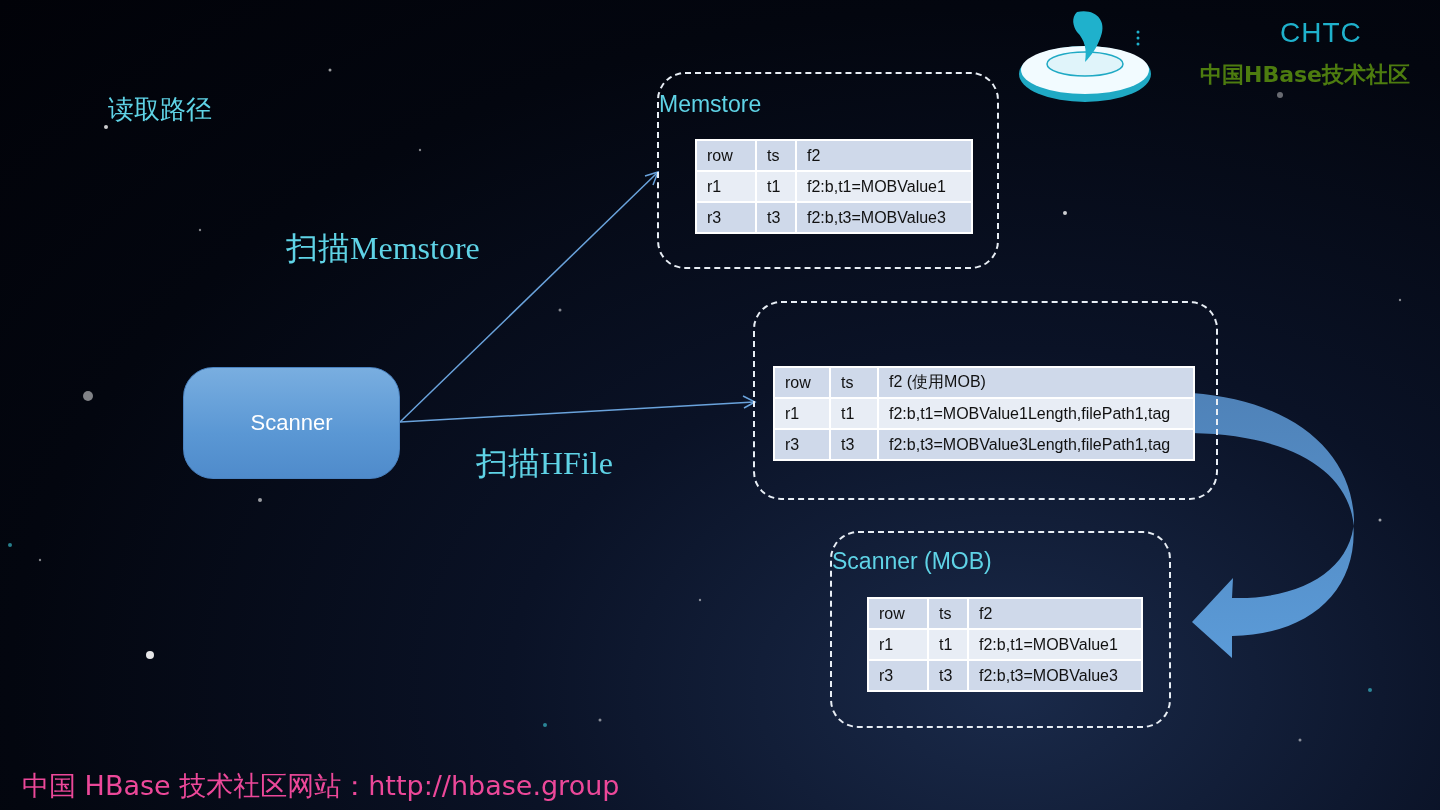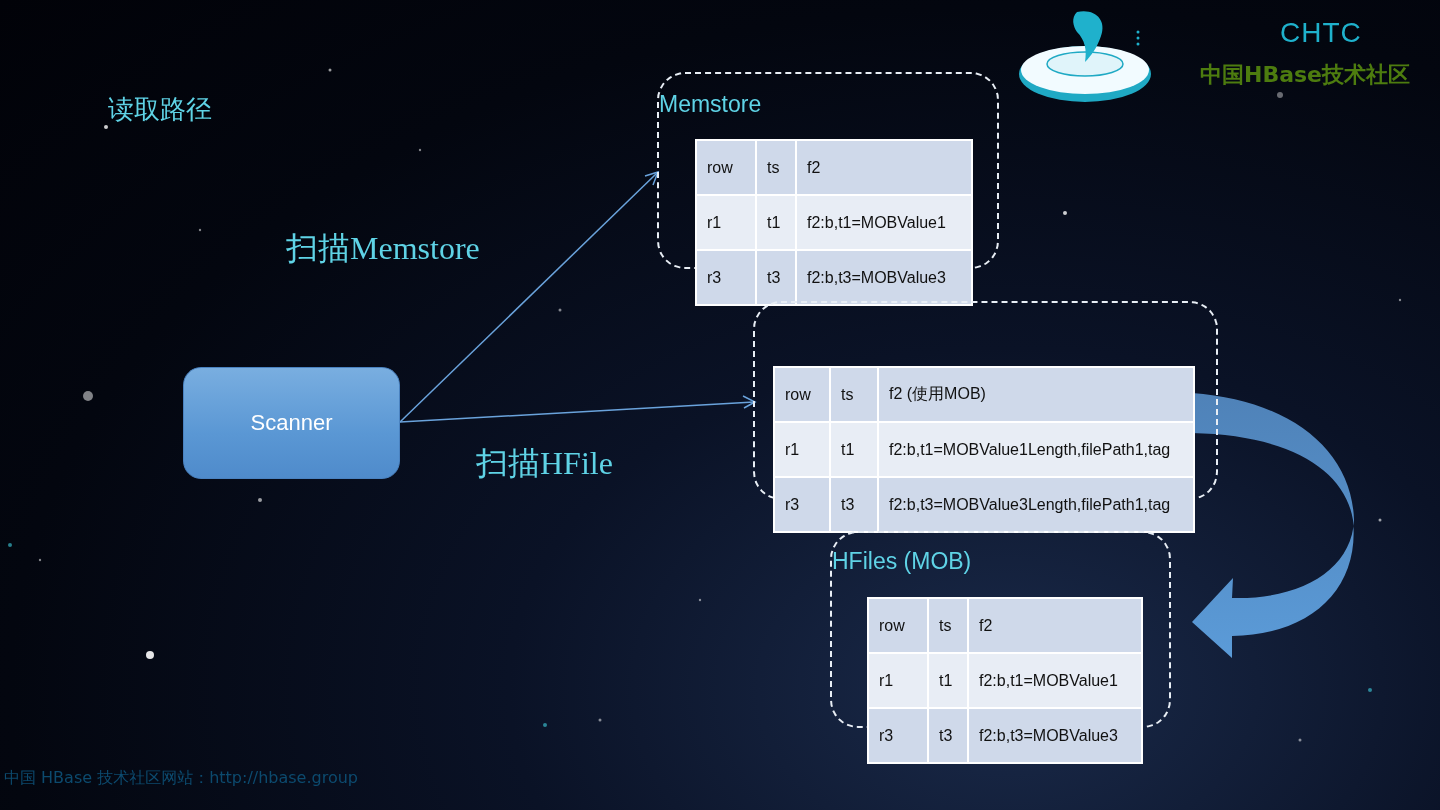--- a/index.html
+++ b/index.html
@@ -6,33 +6,33 @@
   body {
     width: 1440px; height: 810px; overflow: hidden; position: relative;
     background: radial-gradient(ellipse at 70% 85%, #1a2a4a 0%, #0a1226 35%, #03060f 70%, #010208 100%);
     font-family: "Liberation Sans", sans-serif;
   }
   .stars { position: absolute; inset: 0; pointer-events: none; }
   .abs { position: absolute; }
   .page-title { left: 77px; top: 92px; font-size: 26px; color: #5fd3e6; font-family: "DejaVu Sans", sans-serif; margin-left: 31px; }
   .brand-en { left: 1280px; top: 17px; font-size: 28px; font-weight: normal; color: #1fb1cc; letter-spacing: 1px; }
   .brand-cn { left: 1200px; top: 60px; font-size: 22px; font-weight: bold; color: #4d7c0f; font-family: "DejaVu Sans", sans-serif; }
-  .footer { left: 4px; top: 768px; font-size: 16px; color: #0c4a6e; font-family: "DejaVu Sans", sans-serif; }
+  .footer { left: 22px; top: 768px; font-size: 27px; color: #ec4899; font-family: "DejaVu Sans", sans-serif; }
 
   .dash-box { position: absolute; border: 2px dashed #e8eef5; border-radius: 28px; box-sizing: border-box; }
   .box-title { position: absolute; left: 0; right: 0; font-size: 23px; color: #5fd3e6; }
 
   table.dt { position: absolute; border-collapse: collapse; font-size: 16px; color: #111; font-family: "Liberation Sans", sans-serif; }
-  table.dt td { border: 2px solid #ffffff; padding: 12px 10px; height: 29px; white-space: nowrap; }
+  table.dt td { border: 2px solid #ffffff; padding: 0 10px; height: 29px; white-space: nowrap; }
   table.dt tr:nth-child(odd) td { background: #cfd9ea; }
   table.dt tr:nth-child(even) td { background: #e8edf5; }
 
   .scanner {
     position: absolute; left: 183px; top: 367px; width: 217px; height: 112px;
-    border-radius: 18px; background: linear-gradient(#79aee0, #5a97d4 60%, #4f8bcb);
+    border-radius: 30px; background: linear-gradient(#79aee0, #5a97d4 60%, #4f8bcb);
     border: 1px solid #4a82c0; box-sizing: border-box;
     display: flex; align-items: center; justify-content: center;
     color: #ffffff; font-size: 22px;
   }
   .label-scan { font-size: 32px; color: #5fd3e6; font-family: Liberation Serif, serif; }
   svg.overlay { position: absolute; left: 0; top: 0; }
 </style>
 </head>
 <body>
 
@@ -140,21 +140,21 @@
     <tr>
       <td>r3</td>
       <td>t3</td>
       <td>f2:b,t3=MOBValue3Length,filePath1,tag</td>
     </tr>
   </tbody>
     </table>
 </div>
 
 <div class="dash-box" style="left:830px;top:531px;width:341px;height:197px">
-  <div class="box-title" style="top:15px">HFiles (MOB)</div>
+  <div class="box-title" style="top:15px">Scanner (MOB)</div>
   <table class="dt" style="left:35px;top:64px;width:276px">
     <tbody>
         <tr>
       <td style="width:38px">row</td>
       <td style="width:18px">ts</td>
       <td>f2</td>
     </tr>
     <tr>
       <td>r1</td>
       <td>t1</td>

